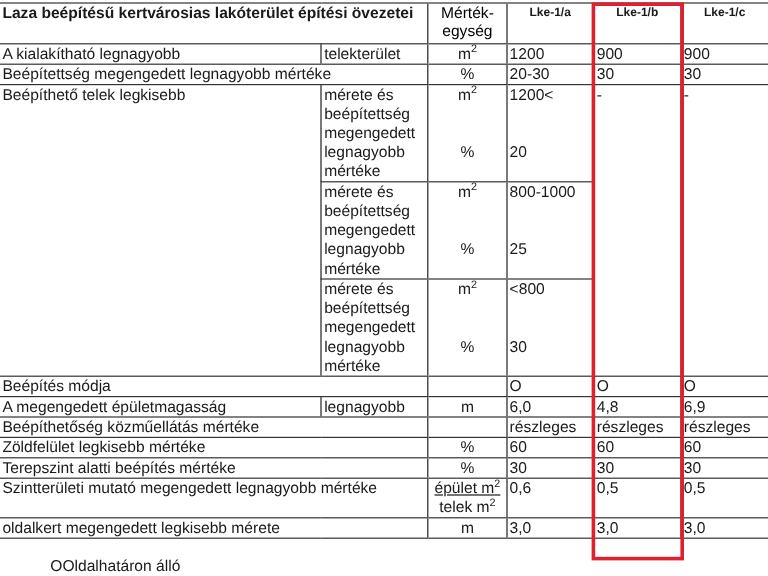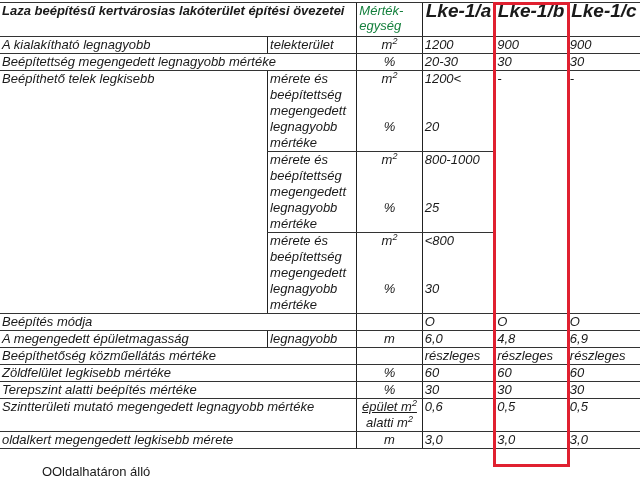--- a/index.html
+++ b/index.html
@@ -1,28 +1,28 @@
 <!DOCTYPE html>
 <html><head>
   <meta charset="utf-8">
   <style>
     html, body { margin: 0; padding: 0; background: #ffffff; }
     body { width: 640px; height: 480px; position: relative; overflow: hidden;
            font-family: "Liberation Sans", sans-serif; font-size: 13px; color: #1a1a1a; }
-    table.zone { position: absolute; left: 0; top: 2px; border-collapse: collapse; table-layout: fixed; width: 640px; font-style: italic; }
+    table.zone { position: absolute; left: 0; top: 2px; border-collapse: collapse; table-layout: fixed; width: 640px; }
     table.zone td { padding: 0 2px; vertical-align: top; line-height: 16px; border-top: 1.5px solid #333; border-bottom: 1.5px solid #333; }
     .c-label { width: 258px; }
     .c-sub { width: 86px; }
     .c-unit { width: 63px; text-align: center; }
     .c-val { width: 70px; }
     .vl { border-left: 1.5px solid #222; }
     .hdr td { height: 33px; vertical-align: middle; }
     .hdr .title { font-weight: bold; }
-    .hdr .colh { font-weight: bold; font-size: 19px; text-align: center; margin-left: 30px; }
-    .hdr .unith { text-align: left; line-height: 15px; color: #15803d; }
+    .hdr .colh { font-weight: bold; font-size: 10px; text-align: center; margin-left: 30px; }
+    .hdr .unith { text-align: center; line-height: 15px; color: #000000; }
     td.mid { vertical-align: middle; }
     sup { font-size: 9px; line-height: 0; }
     .frac { display: inline-block; text-align: center; line-height: 16px; }
     .frac .num { text-decoration: underline; display: block; text-align: center; }
     .frac .den { display: block; }
     .stack { display: block; }
     .spacer { display: block; height: 32px; }
     .highlight { position: absolute; left: 493px; top: 2px; width: 71px; height: 459px;
                  border: 3px solid #e02030; pointer-events: none; }
     .legend { position: absolute; left: 0; top: 464px; font-size: 13px; text-align: right; }
@@ -172,21 +172,21 @@
     <td class="c-val vl">30</td>
     <td class="c-val vl">30</td>
     <td class="c-val vl">30</td>
   </tr>
 
   <tr>
     <td colspan="2">Szintterületi mutató megengedett legnagyobb mértéke</td>
     <td class="c-unit vl">
       <span class="frac">
         <span class="num"><span>épület m</span><sup>2</sup></span>
-        <span class="den"><span>alatti m</span><sup>2</sup></span>
+        <span class="den"><span>telek m</span><sup>2</sup></span>
       </span>
     </td>
     <td class="c-val vl mid">0,6</td>
     <td class="c-val vl mid">0,5</td>
     <td class="c-val vl mid">0,5</td>
   </tr>
 
   <tr>
     <td colspan="2">oldalkert megengedett legkisebb mérete</td>
     <td class="c-unit vl">m</td>

